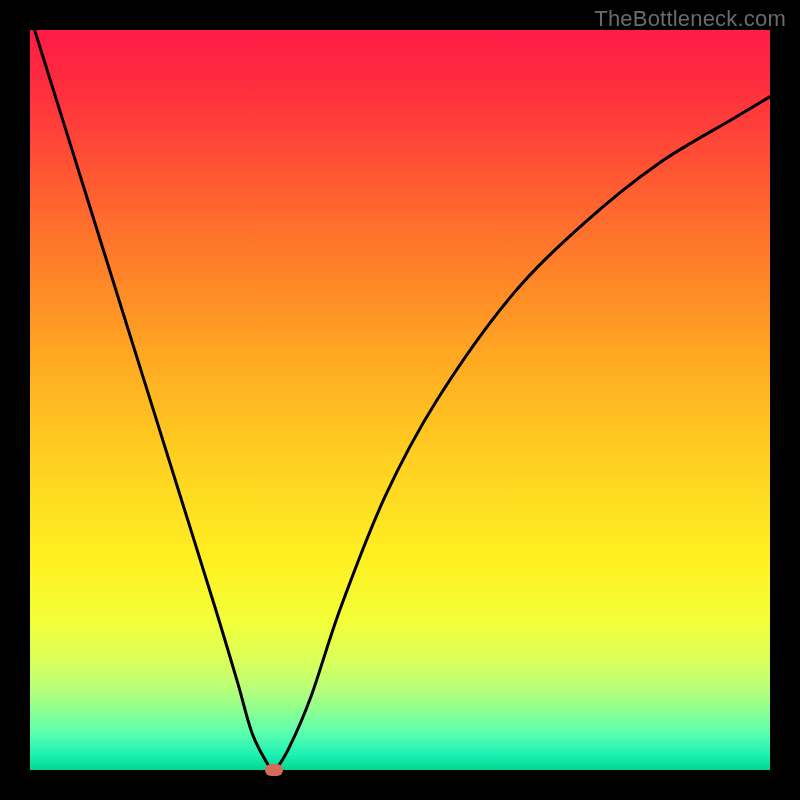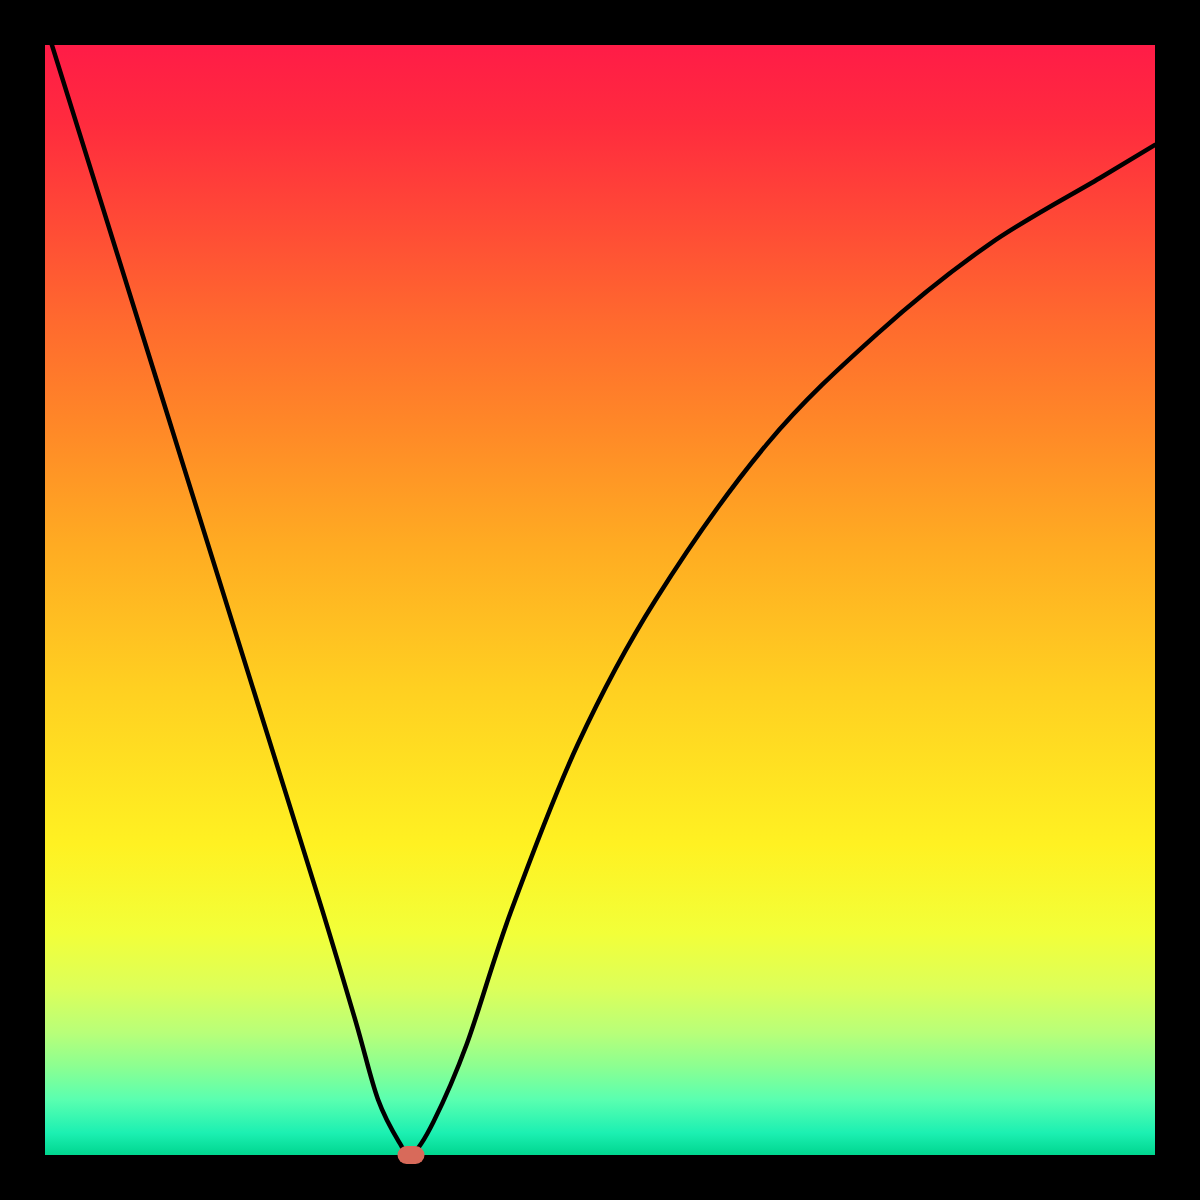--- a/index.html
+++ b/index.html
@@ -68,20 +68,21 @@
     border-radius: 6px;
     background: #d86a5a;
     transform: translate(-50%, -50%);
   }
 </style>
 </head>
 <body>
 
 <div class="frame">
 
+  <div class="watermark">TheBottleneck.com</div>
 
   <div class="plot">
 
     <svg class="curve" viewBox="0 0 740 740" preserveAspectRatio="none">
       <path id="curve-path" fill="none" stroke="#000" stroke-width="3" stroke-linecap="round" stroke-linejoin="round" d="M 0 -14.800000000000068 C 6.166666666666667 4.93333333333328, 24.666666666666664 64.13333333333335, 37 103.60000000000002 C 49.333333333333336 143.0666666666667, 61.666666666666664 182.53333333333333, 74 222 C 86.33333333333333 261.46666666666664, 98.66666666666667 300.9333333333333, 111 340.4 C 123.33333333333333 379.8666666666667, 135.66666666666666 419.3333333333333, 148 458.8 C 160.33333333333334 498.2666666666667, 175.13333333333333 545.1333333333333, 185 577.2 C 194.86666666666667 609.2666666666668, 201.03333333333336 630.2333333333333, 207.20000000000002 651.2 C 213.36666666666667 672.1666666666667, 217.06666666666666 689.4333333333334, 222 703 C 226.93333333333334 716.5666666666666, 233.10000000000002 726.4333333333334, 236.8 732.6 C 240.5 738.7666666666667, 240.50000000000003 742.4666666666667, 244.20000000000002 740 C 247.9 737.5333333333333, 252.83333333333334 730.1333333333333, 259 717.8 C 265.1666666666667 705.4666666666666, 272.56666666666666 689.4333333333333, 281.2 666 C 289.8333333333333 642.5666666666667, 298.4666666666667 610.5, 310.8 577.2 C 323.1333333333333 543.9000000000001, 339.16666666666663 500.73333333333335, 355.2 466.2 C 371.23333333333335 431.66666666666663, 386.0333333333334 403.3, 407.00000000000006 370 C 427.9666666666667 336.7, 456.33333333333337 296, 481 266.4 C 505.66666666666663 236.79999999999998, 530.3333333333334 214.59999999999997, 555 192.39999999999998 C 579.6666666666666 170.2, 604.3333333333334 150.46666666666673, 629 133.20000000000005 C 653.6666666666666 115.93333333333338, 684.5 99.89999999999996, 703 88.79999999999995 C 721.5 77.69999999999995, 733.8333333333334 70.30000000000001, 740 66.60000000000002"></path>
     </svg>
 
     <div id="marker" class="marker" style="left: 244.2px; top: 740px; background: rgb(216, 106, 90);"></div>
 
   </div>

